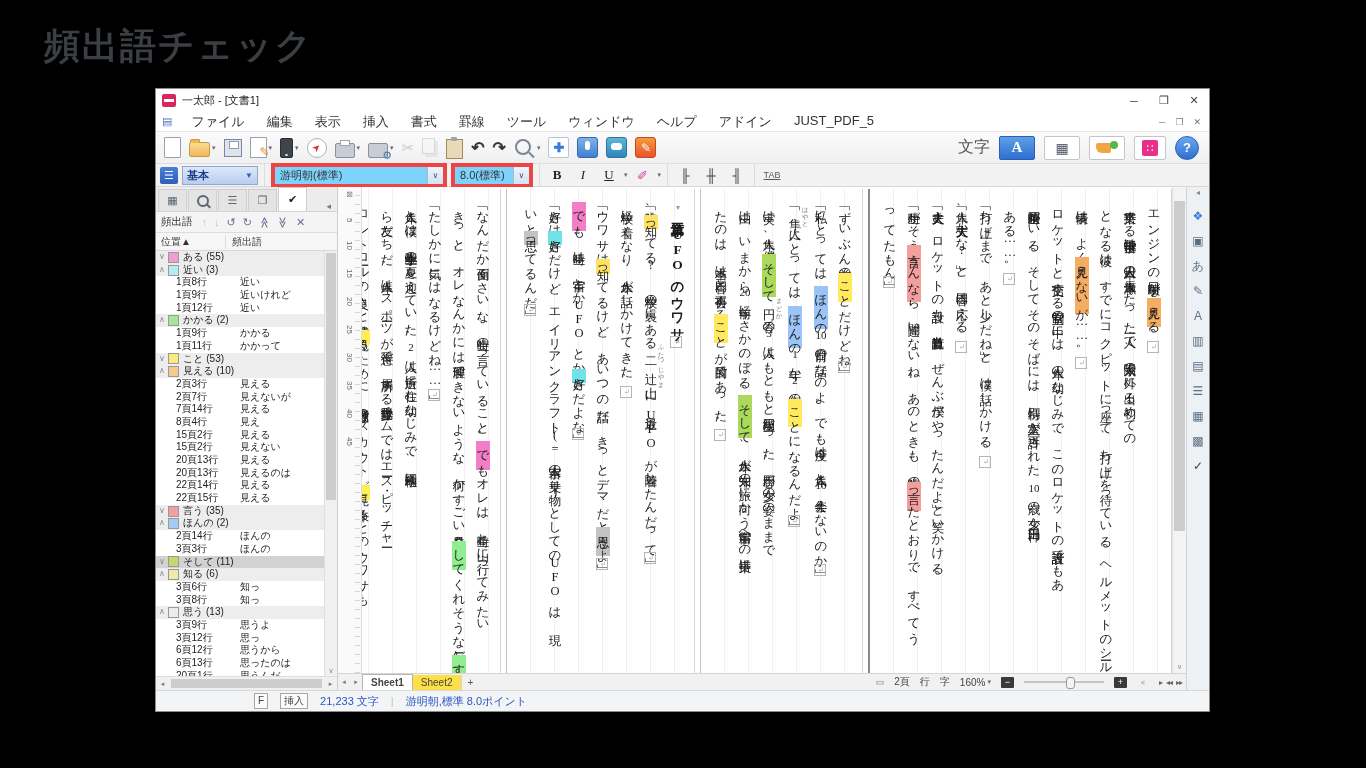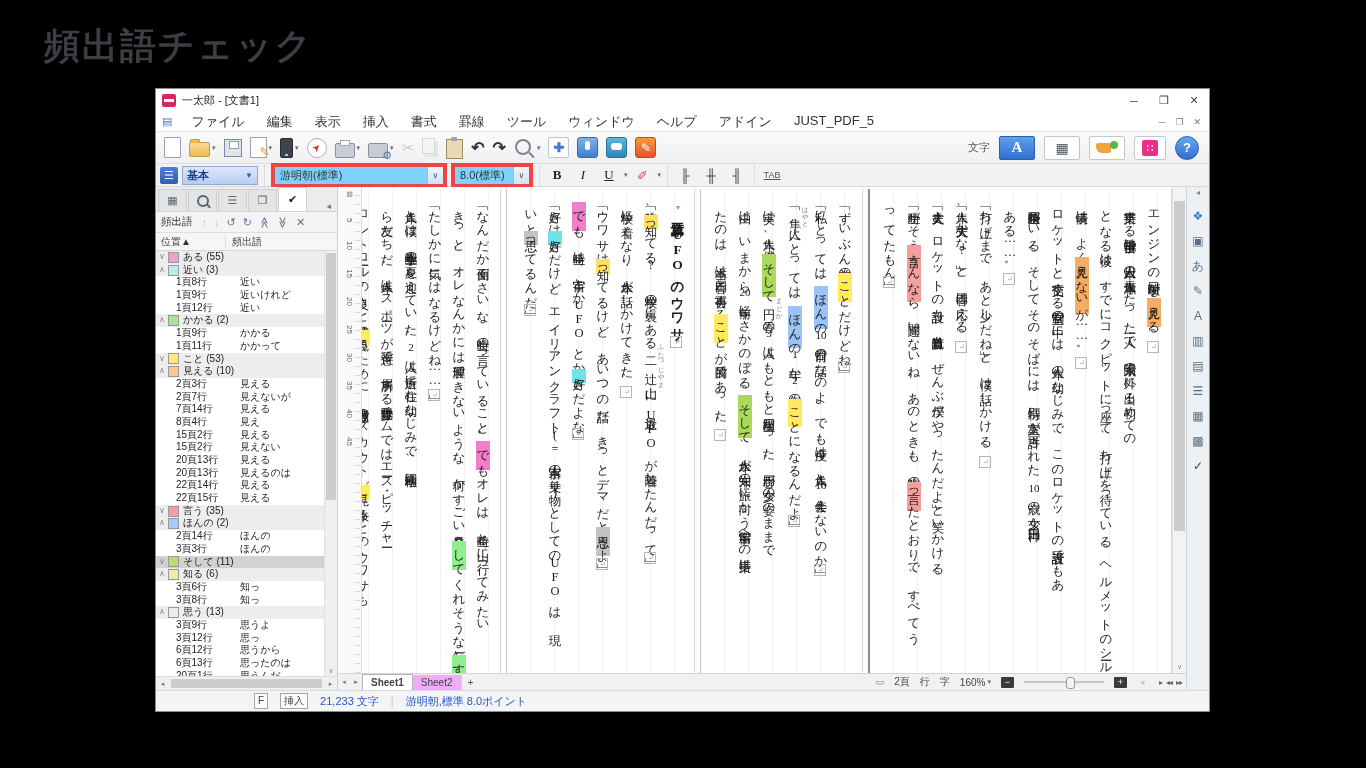--- a/index.html
+++ b/index.html
@@ -50,21 +50,21 @@
   .k-undo,.k-redo{font-size:16px;font-weight:bold;color:#2f3640;line-height:1;}
   .k-search{width:12px;height:12px;border:2px solid #7a8696;border-radius:50%;position:relative;margin:1px 4px 3px 1px;}
   .k-search::after{content:"";position:absolute;width:7px;height:2px;background:#7a8696;right:-6px;bottom:-3px;transform:rotate(45deg);}
   .k-puzzle{width:19px;height:19px;background:#fff;border:1px solid #b8c4d8;border-radius:2px;color:#3a7bd5;font-size:13px;font-weight:bold;}
   .k-mic{width:19px;height:19px;background:linear-gradient(#7fb3e8,#3f7fd0);border-radius:3px;border:1px solid #3568b0;position:relative;}
   .k-mic::before{content:"";position:absolute;left:7px;top:3px;width:5px;height:9px;background:#fff;border-radius:3px;}
   .k-chat{width:19px;height:19px;background:linear-gradient(#5fb6d8,#2f86b8);border-radius:3px;border:1px solid #2a72a0;position:relative;}
   .k-chat::before{content:"";position:absolute;left:4px;top:5px;width:11px;height:7px;background:#fff;border-radius:3px;}
   .k-marker{width:19px;height:19px;background:linear-gradient(#f59a3c,#e8542a);border-radius:3px;border:1px solid #c4491f;color:#fff;font-size:12px;}
   .tb-right{margin-left:auto;display:flex;align-items:center;gap:9px;padding-right:4px;}
-  .mode-label{font-size:11px;color:#555;}
+  .mode-label{font-size:16px;color:#555;}
   .b-abtn{width:34px;height:22px;background:linear-gradient(#5ea0e8,#2f6fd0);border:1px solid #2a5fb8;border-radius:2px;
     color:#fff;font-family:"Liberation Serif",serif;font-weight:bold;font-size:15px;display:flex;align-items:center;justify-content:center;}
   .b-gridbtn{width:34px;height:22px;background:#fff;border:1px solid #c0c6cc;border-radius:2px;color:#4a5560;font-size:14px;display:flex;align-items:center;justify-content:center;}
   .b-balloon{width:34px;height:22px;background:#fff;border:1px solid #c0c6cc;border-radius:2px;position:relative;}
   .b-balloon::before{content:"";position:absolute;left:6px;top:6px;width:15px;height:10px;background:#f0a640;border-radius:2px 2px 2px 6px;}
   .b-balloon::after{content:"";position:absolute;right:6px;top:4px;width:8px;height:8px;background:#56b84a;border-radius:50%;}
   .b-jslogo{width:30px;height:22px;background:#fff;border:1px solid #c0c6cc;border-radius:2px;position:relative;display:flex;align-items:center;justify-content:center;}
   .b-jslogo::before{content:"∷";color:#fff;background:#e8308a;width:16px;height:16px;display:block;text-align:center;line-height:16px;font-size:11px;border-radius:2px;}
   .b-help{width:22px;height:22px;border-radius:50%;background:linear-gradient(#6aa8f0,#2f6fd0);border:1px solid #2a5fb8;color:#fff;font-weight:bold;font-size:13px;display:flex;align-items:center;justify-content:center;}
   
@@ -136,21 +136,21 @@
   .secmark{font-size:8px;color:#8a9;}
   .tcy{text-combine-upright:all;font-size:11px;}
   ruby rt{font-size:6.5px;color:#777;}
   .pend{display:inline-block;width:10px;height:10px;border:1px solid #b5b5b5;color:#9a9a9a;font-size:7px;line-height:9px;text-align:center;margin-top:2px;}
   .dvscroll{width:13px;flex:0 0 auto;background:#f3f3f3;border-left:1px solid #e2e2e2;position:relative;}
   .dvthumb{position:absolute;left:1px;right:1px;top:14px;height:68%;background:#cdcdcd;}
   .dvarr{position:absolute;left:0;right:0;bottom:0;height:12px;font-size:7px;color:#888;text-align:center;line-height:12px;}
   
   .bstrip{height:16px;background:#f1f1f1;border-top:1px solid #d5d5d5;display:flex;align-items:center;font-size:10px;color:#444;flex:0 0 auto;}
   .snav{width:12px;text-align:center;font-size:7px;color:#777;}
-  .sheet{padding:0 8px;height:15px;line-height:15px;background:#f0abfc;border-right:1px solid #d5d5d5;}
+  .sheet{padding:0 8px;height:15px;line-height:15px;background:#fde047;border-right:1px solid #d5d5d5;}
   .sheet.act{background:#fff;border:1px solid #b5b5b5;border-bottom:none;font-weight:bold;}
   .addsheet{padding:0 6px;color:#555;}
   .bs-right{margin-left:auto;display:flex;align-items:center;gap:10px;padding-right:4px;}
   .layico{color:#5577aa;font-size:9px;}
   .zoomsel{display:flex;align-items:center;gap:2px;}
   .zbtn{width:13px;height:11px;background:#3a3a3a;color:#fff;font-size:9px;line-height:11px;text-align:center;border-radius:1px;}
   .ztrack{width:80px;height:2px;background:#c5c5c5;position:relative;}
   .zthumb{position:absolute;left:52%;top:-4px;width:7px;height:10px;background:#f4f4f4;border:1px solid #999;border-radius:3px;}
   .navb{font-size:8px;color:#666;letter-spacing:-1px;}
   

